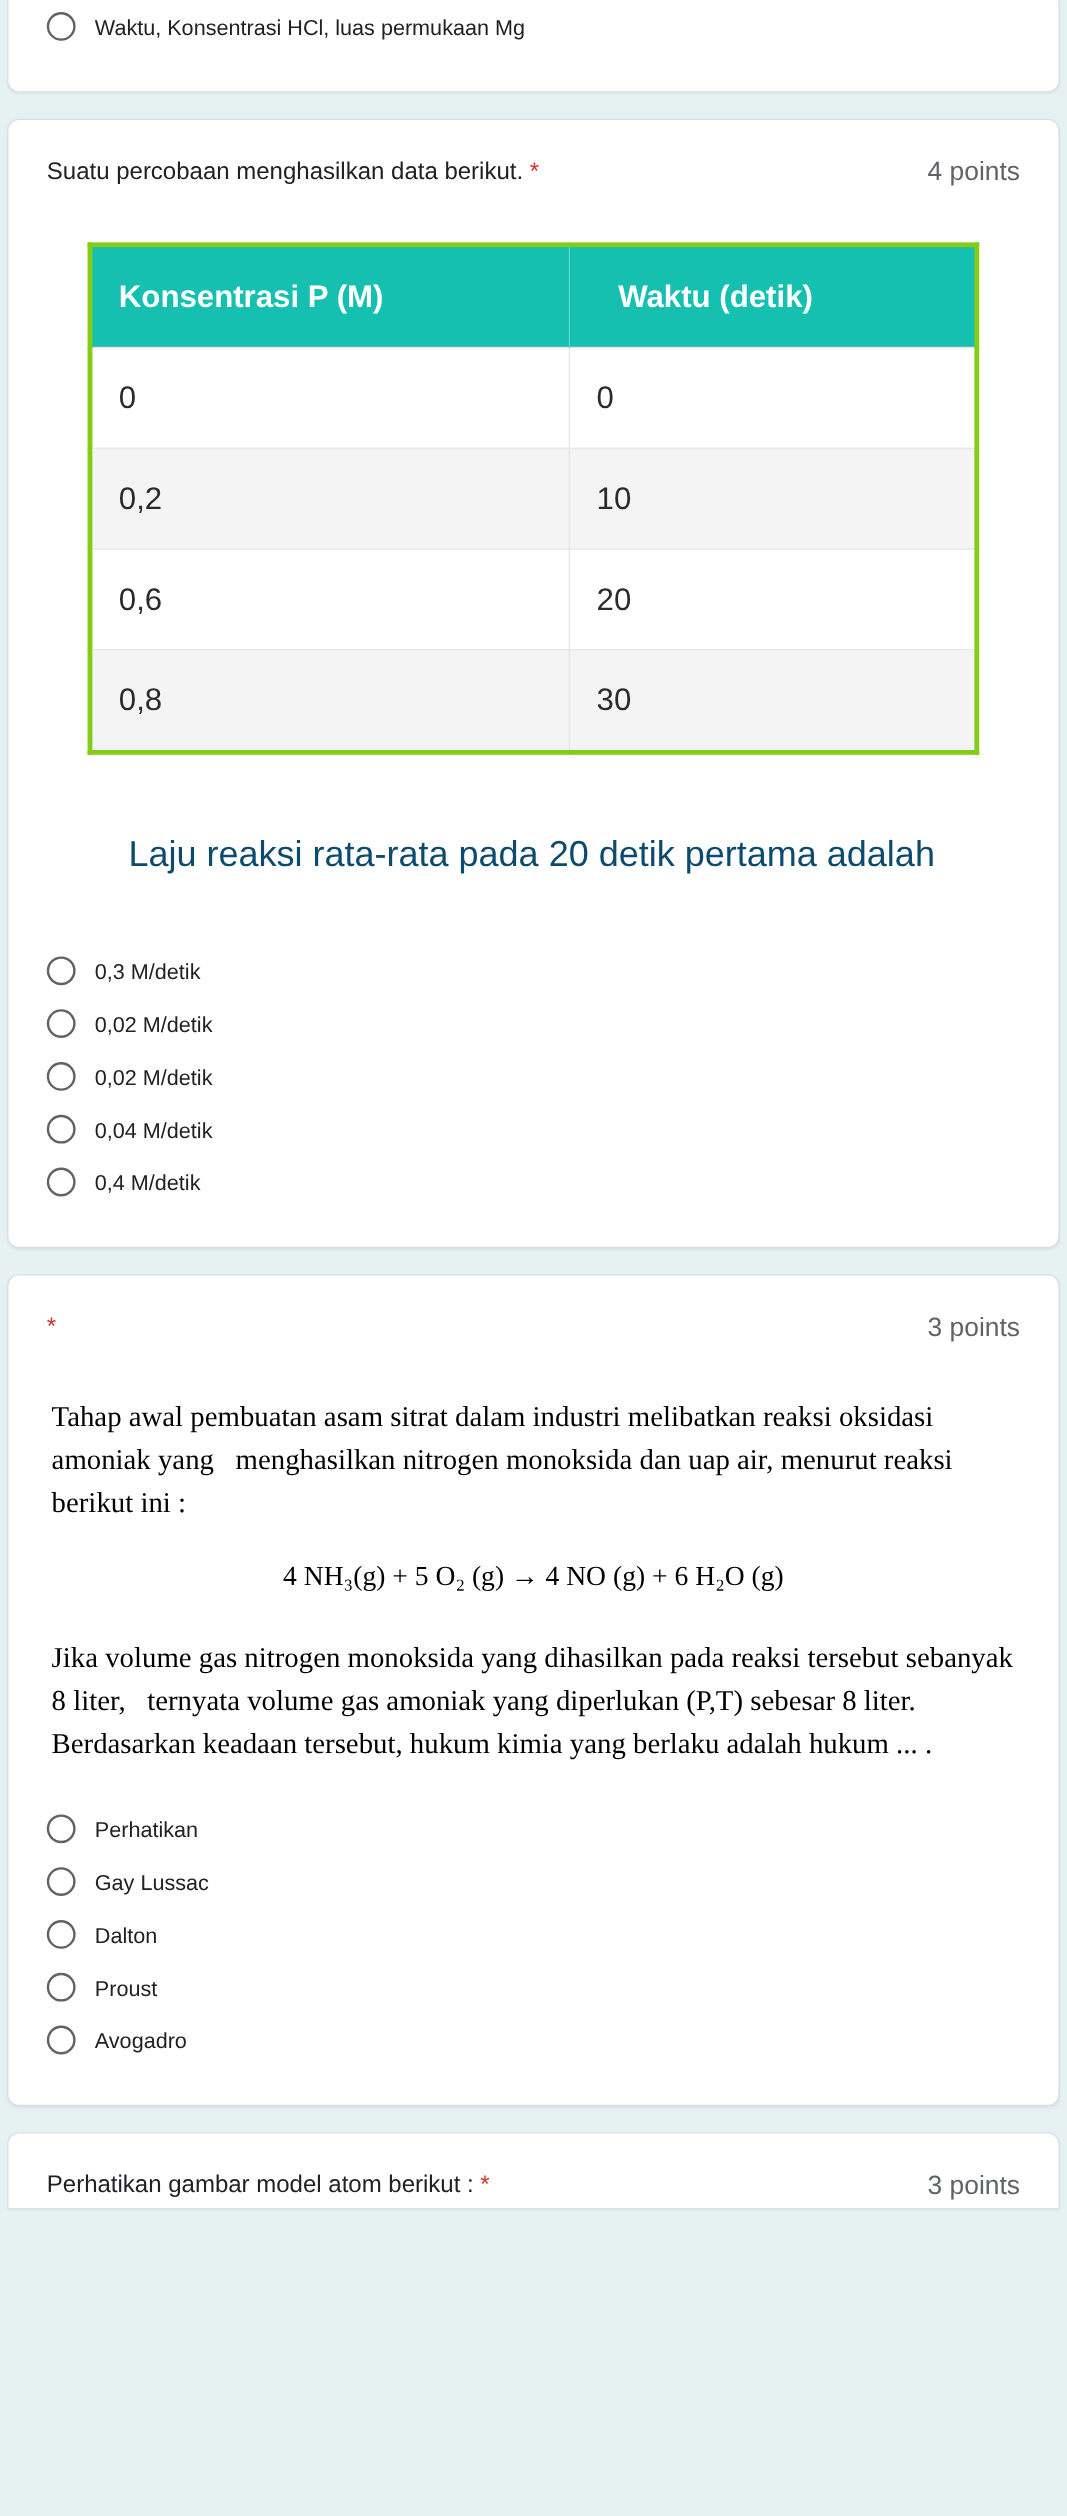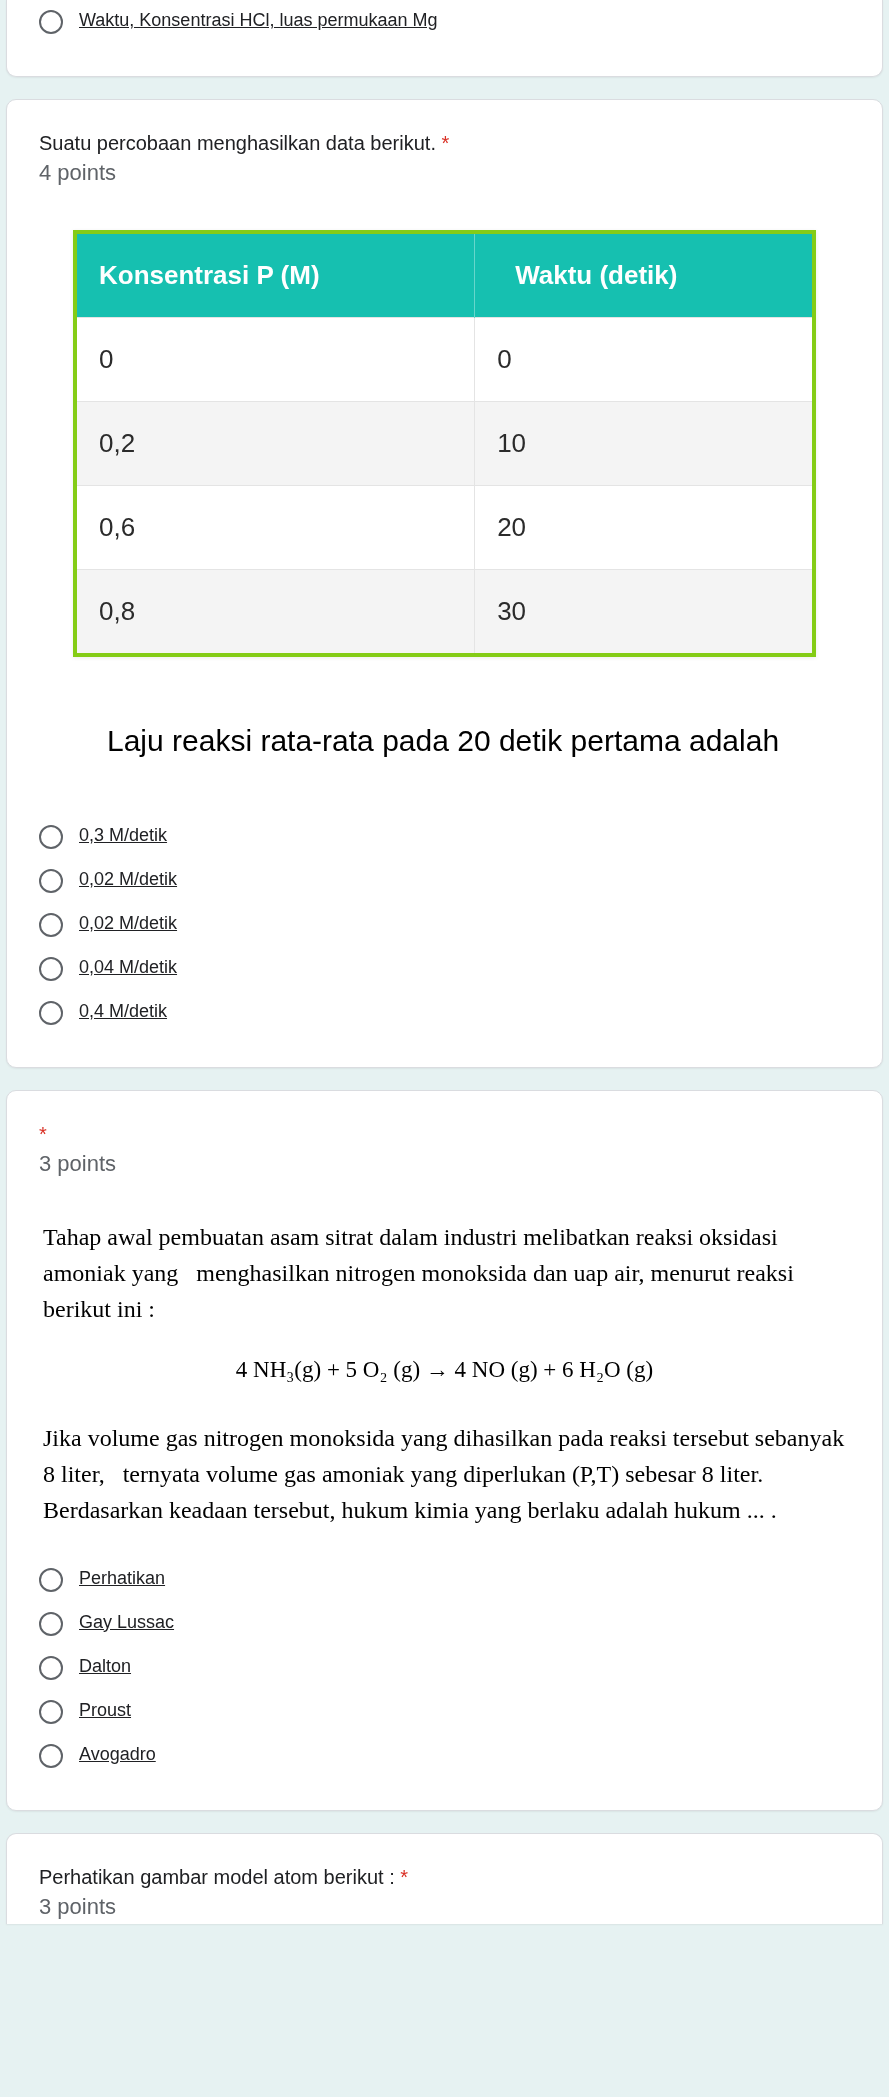--- a/index.html
+++ b/index.html
@@ -19,31 +19,30 @@
     padding: 28px 32px 32px 32px;
     box-shadow: 0 1px 2px rgba(0,0,0,0.06);
     border: 1px solid #dadce0;
   }
   .card.cut-top {
     border-top-left-radius: 0;
     border-top-right-radius: 0;
     padding-top: 0;
     border-top: none;
   }
-  .q-header { display: flex; justify-content: space-between; align-items: flex-start; margin-bottom: 24px; flex-direction: column; }
+  .q-header { display: flex; justify-content: space-between; align-items: flex-start; margin-bottom: 24px; }
   .q-title { font-size: 20px; color: #202124; flex: 1; padding-right: 20px; line-height: 1.5; }
   .req { color: #d93025; }
   .points { font-size: 22px; color: #5f6368; white-space: nowrap; padding-top: 2px; }
 
   .radio-row {
     display: flex;
-    align-items: flex-start;
+    align-items: flex-end;
     padding: 10px 0;
     cursor: pointer;
-    text-decoration: underline;
   }
   .radio-circle {
     width: 24px; height: 24px;
     border: 2px solid #5f6368;
     border-radius: 50%;
     margin-right: 16px;
     flex-shrink: 0;
   }
   .radio-label { font-size: 18px; color: #202124; }
 
@@ -68,21 +67,21 @@
   .data-table th:last-child { border-right: none; padding-left: 40px; }
   .data-table td {
     font-size: 26px;
     color: #2b2b2b;
     padding: 26px 22px;
     border: 1px solid #e4e4e4;
   }
   .data-table tbody tr:nth-child(even) td { background: #f4f4f4; }
   .caption-text {
     font-size: 30px;
-    color: #000000;
+    color: #0c4a6e;
     line-height: 1.6;
     padding: 60px 34px 40px 34px;
   }
 
   
   .passage { font-family: "Times New Roman", serif; font-size: 24px; line-height: 1.5; color:#000; padding: 18px 4px 30px 4px;}
   .passage .eq { text-align: center; padding: 26px 0 32px 0; font-size: 23px;}
 
 </style>
 </head>

